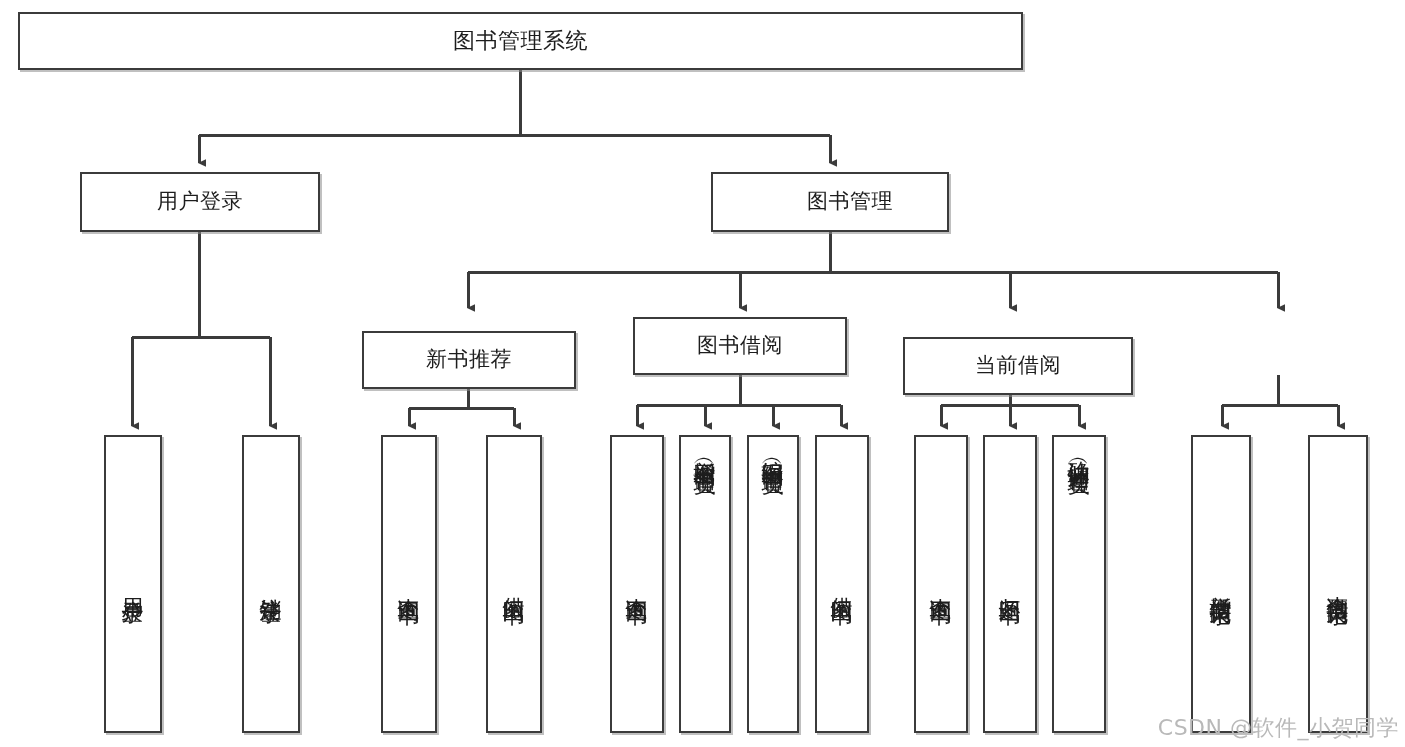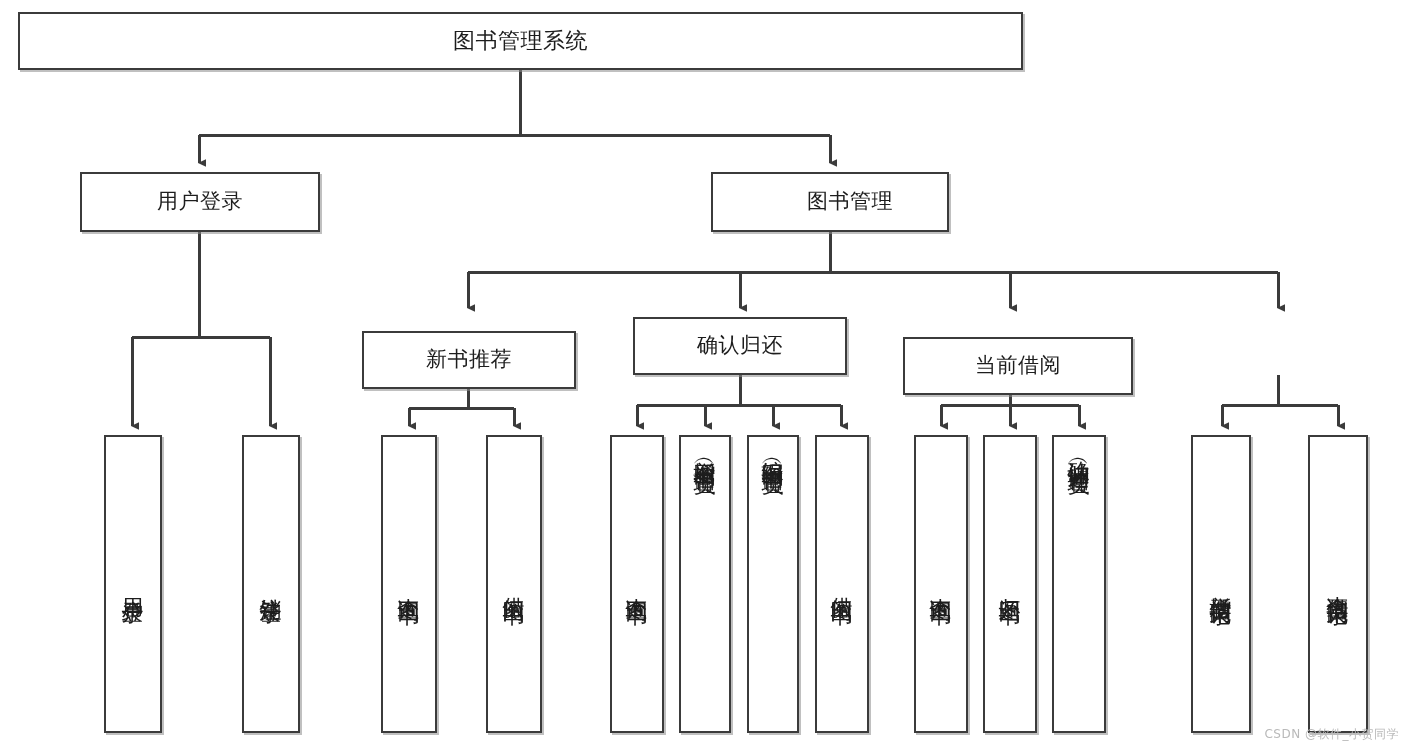--- a/index.html
+++ b/index.html
@@ -68,21 +68,21 @@
   }
   
   .node.leaf.centered {
     align-items: center;
     padding-top: 0;
   }
   .watermark {
     position: absolute;
     right: 6px;
     bottom: 4px;
-    font-size: 12px;
+    font-size: 22px;
     color: #b9b9b9;
     white-space: nowrap;
     letter-spacing: 0.5px;
     font-family: "DejaVu Sans", "Liberation Sans", sans-serif;
   }
 </style>
 </head>
 <body>
 
 <div id="diagram-root">
@@ -148,21 +148,21 @@
     <span class="node-label">用户登录</span>
   </div>
   <div class="node horiz" style="left:711px; top:172px; width:238px; height:60px;padding-left:40px;">
     <span class="node-label">图书管理</span>
   </div>
 
   <div class="node horiz" style="left:362px; top:331px; width:214px; height:58px;">
     <span class="node-label">新书推荐</span>
   </div>
   <div class="node horiz" style="left:633px; top:317px; width:214px; height:58px;">
-    <span class="node-label">确认归还</span>
+    <span class="node-label">图书借阅</span>
   </div>
   <div class="node horiz" style="left:903px; top:317px; width:230px; height:58px;margin-top:20px;">
     <span class="node-label">当前借阅</span>
   </div>
 
   <div class="node leaf centered" style="left:104px; top:435px; width:58px; height:298px;">
     <span class="node-label">用户登录</span>
   </div>
   <div class="node leaf centered" style="left:242px; top:435px; width:58px; height:298px;">
     <span class="node-label">注销登录</span>

